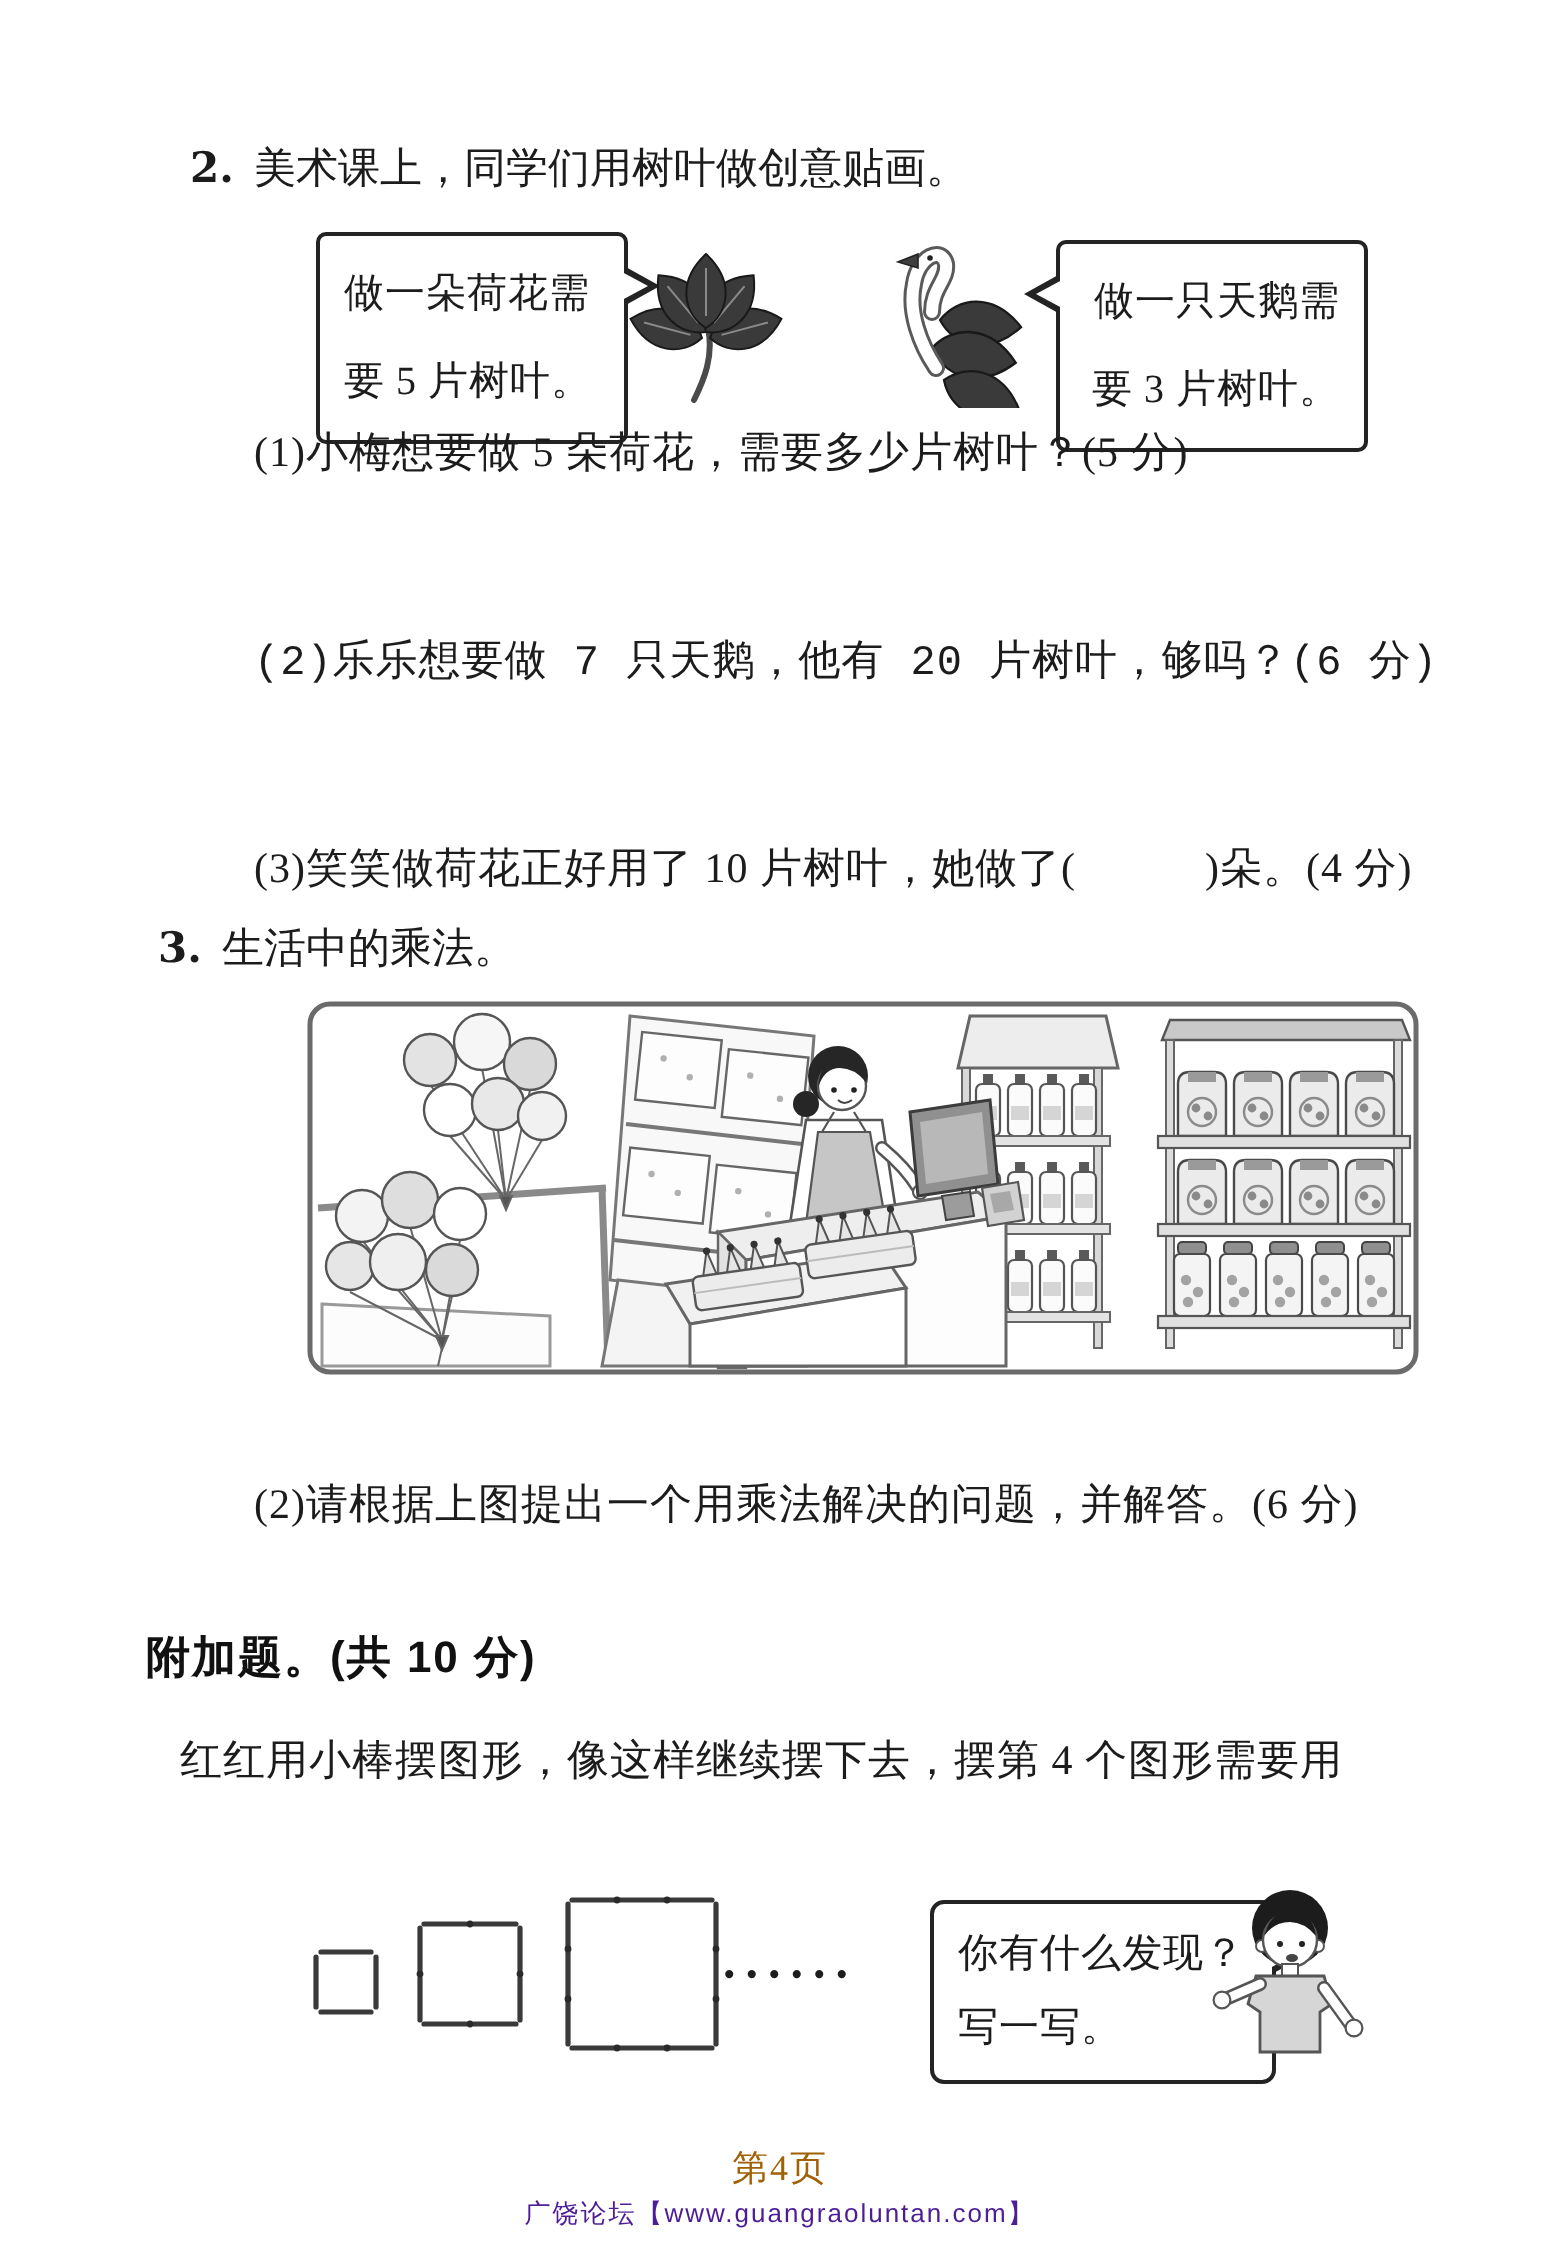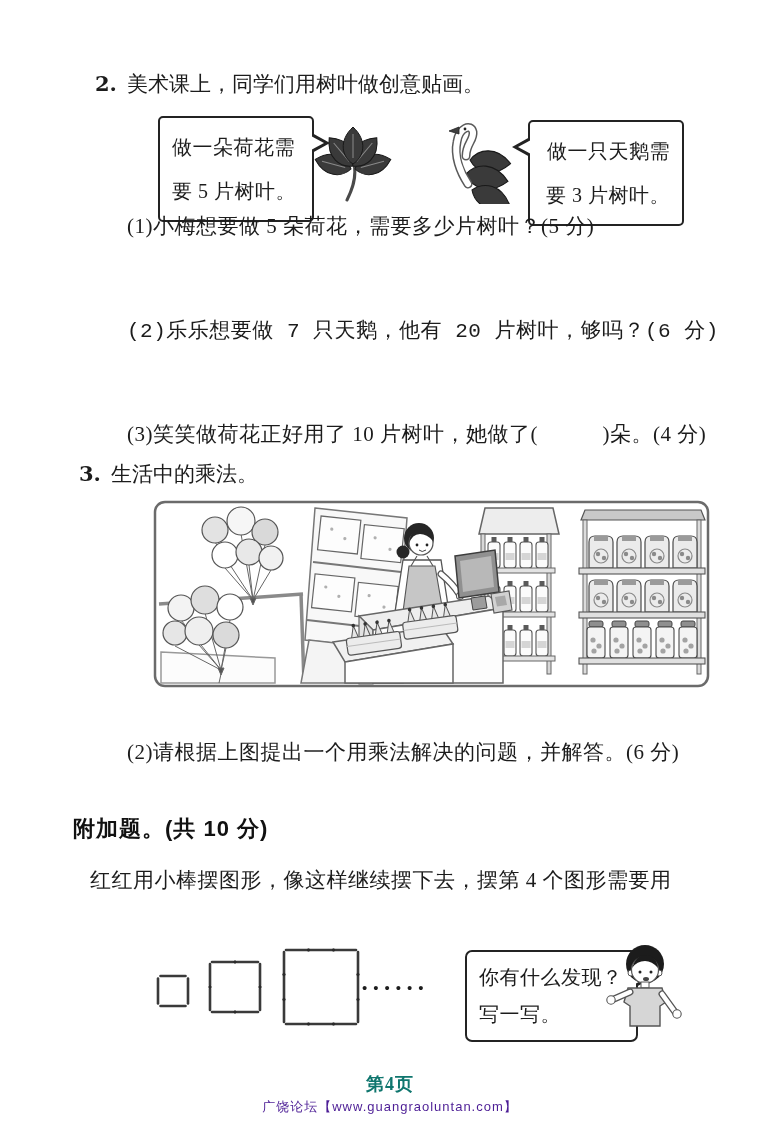--- a/index.html
+++ b/index.html
@@ -31,21 +31,21 @@
     content:"";position:absolute;left:-12px;top:18px;width:0;height:0;
     border:7px solid transparent;border-left:0;border-right:13px solid #ffffff;
   }
   .bonus-heading{
     font-family:"Liberation Sans","DejaVu Sans",sans-serif;
     font-size:22px;font-weight:bold;color:#111;letter-spacing:1px;white-space:nowrap;
   }
   .bonus-line{font-size:21px;white-space:nowrap;letter-spacing:0.5px;}
   .dots{font-size:15px;font-weight:bold;letter-spacing:6px;color:#1d1d1d;white-space:nowrap;}
   .footer-page{
-    left:0;width:780px;text-align:center;font-size:18px;font-weight:700;color:#0f766e;letter-spacing:1px;
+    left:0;width:780px;text-align:center;font-size:18px;font-weight:400;color:#a16207;letter-spacing:1px;
   }
   .watermark{
     left:0;width:780px;text-align:center;font-size:13px;color:#4c1d95;
     font-family:"Liberation Sans","DejaVu Sans",sans-serif;letter-spacing:1px;
   }
   svg{display:block;}
 </style>
 </head>
 <body>
 

